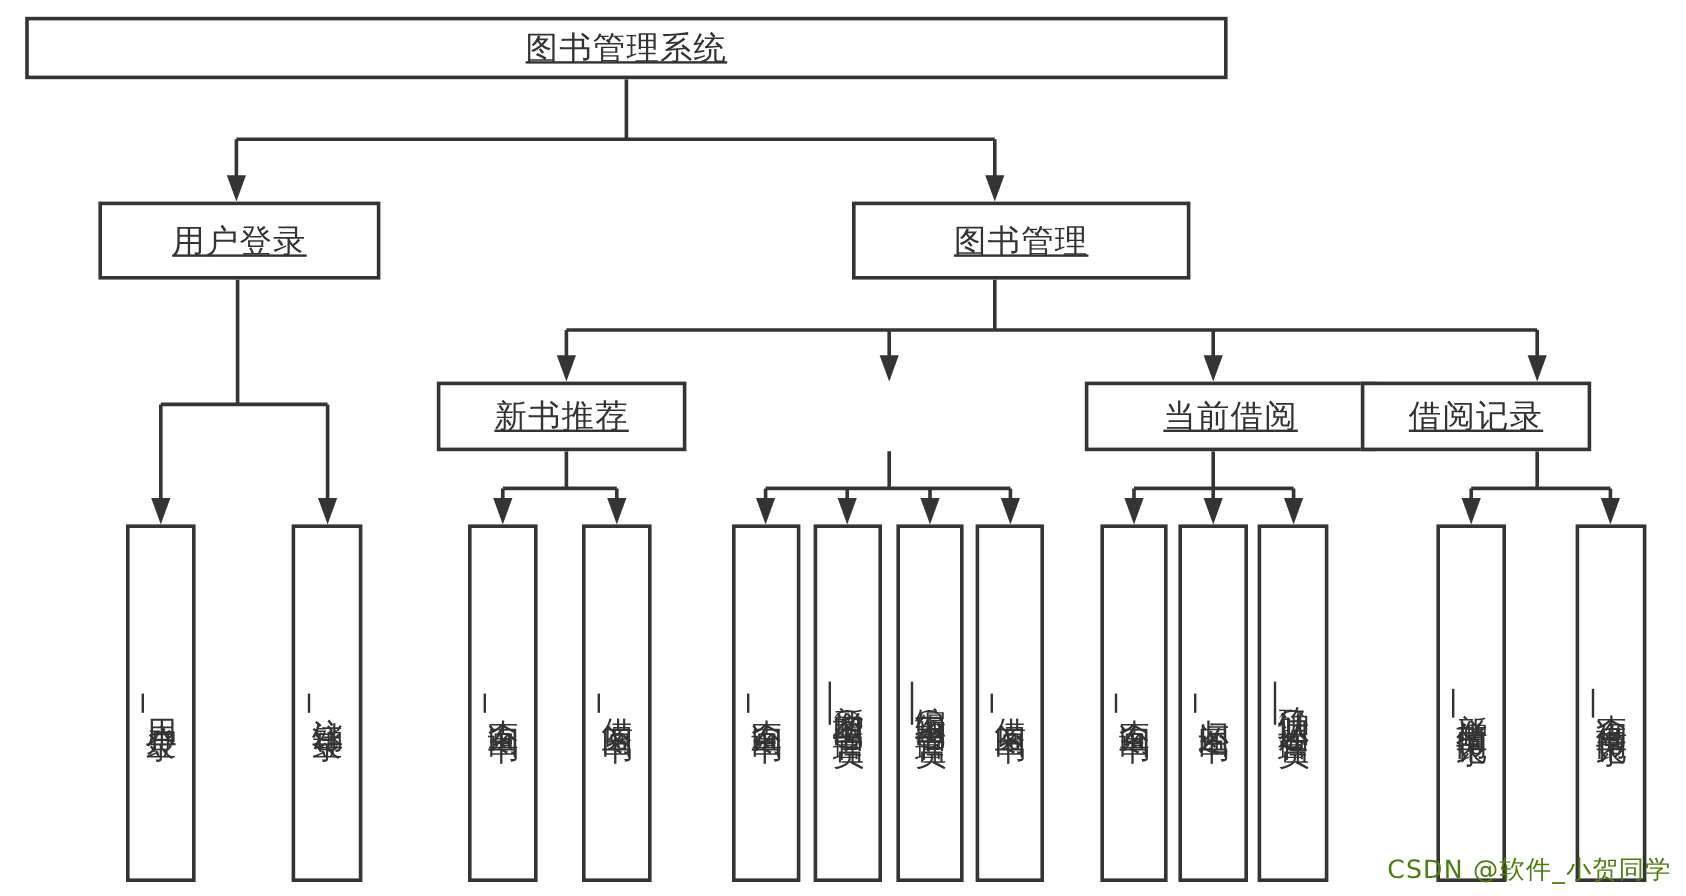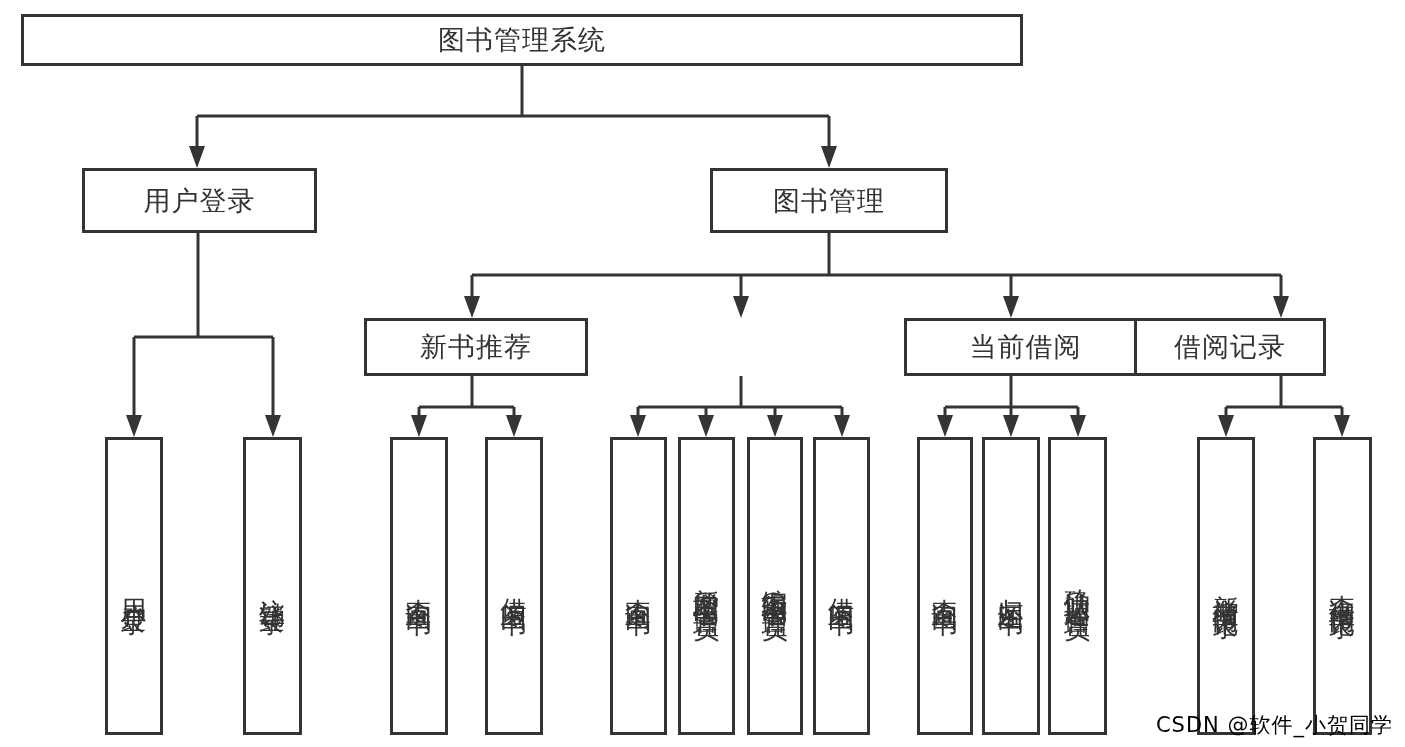--- a/index.html
+++ b/index.html
@@ -28,35 +28,36 @@
   .box {
     position: absolute;
     box-sizing: border-box;
     border: 3px solid #343434;
     background: #ffffff;
     color: #333333;
     display: flex;
     align-items: center;
     justify-content: center;
     text-align: center;
+    text-decoration: underline;
   }
   .box.h { font-size: 27px; letter-spacing: 1px; }
   .box.v {
     writing-mode: vertical-rl;
     text-orientation: mixed;
     font-size: 26px;
     letter-spacing: 4px;
     line-height: 1;
   }
   .watermark {
     position: absolute;
     right: 12px;
     top: 711px;
     font-size: 21px;
-    color: #000000;
+    color: #4d7c0f;
     letter-spacing: 1px;
     white-space: nowrap;
   }
 </style>
 </head>
 <body>
 
 <div class="canvas">
 
   <svg class="connectors" viewBox="0 0 1405 747" xmlns="http://www.w3.org/2000/svg">
@@ -98,23 +99,23 @@
     <polygon points="1003,415 1019,415 1011,437"></polygon>
     <polygon points="1070,415 1086,415 1078,437"></polygon>
 
     <polygon points="1218,415 1234,415 1226,437"></polygon>
     <polygon points="1334,415 1350,415 1342,437"></polygon>
   </svg>
 
   <div class="box h" style="left:21px;top:14px;width:1002px;height:52px">图书管理系统</div>
 
   <div class="box h" style="left:82px;top:168px;width:235px;height:65px">用户登录</div>
-  <div class="box h" style="left:710px;top:168px;width:238px;height:65px">图书管理</div>
+  <div class="box h" style="left:710px;top:168px;width:282px;height:65px">图书管理</div>
 
-  <div class="box h" style="left:364px;top:318px;width:224px;height:58px">新书推荐</div>
+  <div class="box h" style="left:364px;top:318px;width:208px;height:58px">新书推荐</div>
   <div class="box h" style="left:904px;top:318px;width:243px;height:58px">当前借阅</div>
   <div class="box h" style="left:1134px;top:318px;width:192px;height:58px">借阅记录</div>
 
   <div class="box v" style="left:105px;top:437px;width:58px;height:298px">用户登录</div>
   <div class="box v" style="left:243px;top:437px;width:59px;height:298px">注销登录</div>
 
   <div class="box v" style="left:390px;top:437px;width:58px;height:298px">查询图书</div>
   <div class="box v" style="left:485px;top:437px;width:58px;height:298px">借阅图书</div>
 
   <div class="box v" style="left:610px;top:437px;width:57px;height:298px">查询图书</div>

